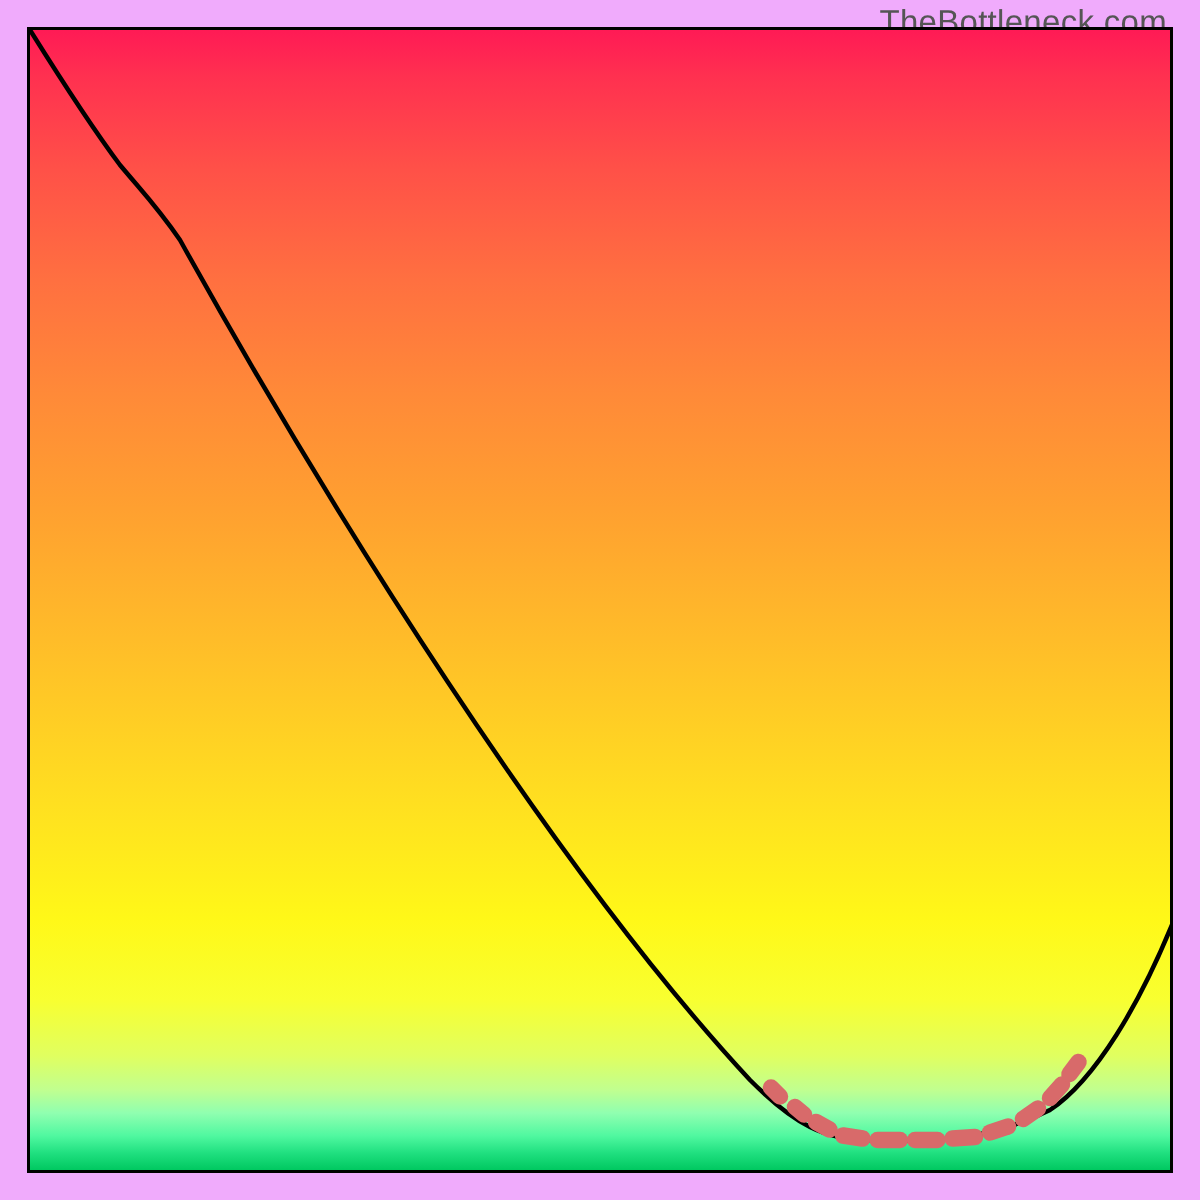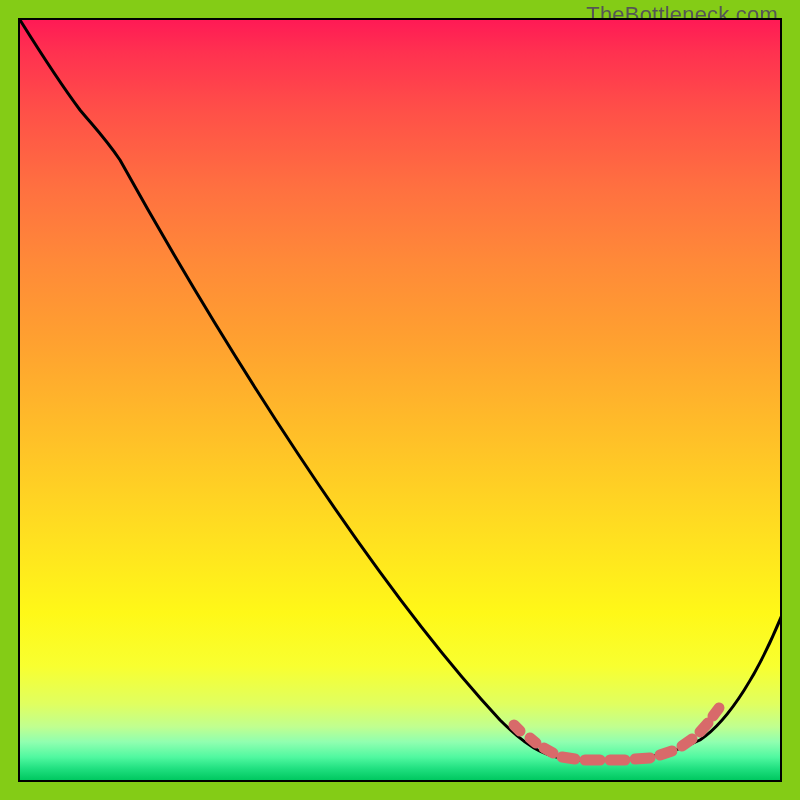--- a/index.html
+++ b/index.html
@@ -1,21 +1,21 @@
 <!DOCTYPE html>
 <html><head>
 <meta charset="utf-8">
 <style>
   * { margin: 0; padding: 0; box-sizing: border-box; }
   html, body { width: 800px; height: 800px; overflow: hidden; }
   .container {
     position: relative;
     width: 800px;
     height: 800px;
-    background: #84cc16;
+    background: #f0abfc;
   }
   .plot-area {
     position: absolute;
     left: 18px;
     top: 18px;
     width: 764px;
     height: 764px;
     border: 2px solid #000000;
     background: linear-gradient(to bottom,
       #ff1a55 0%,

